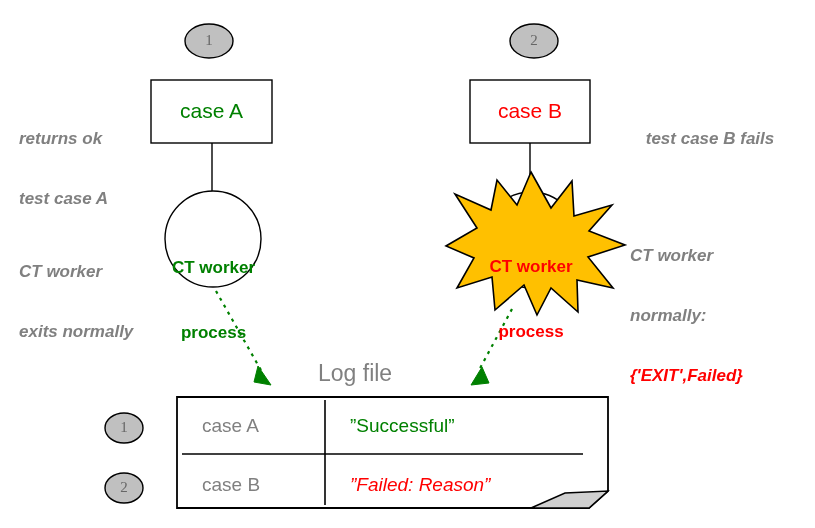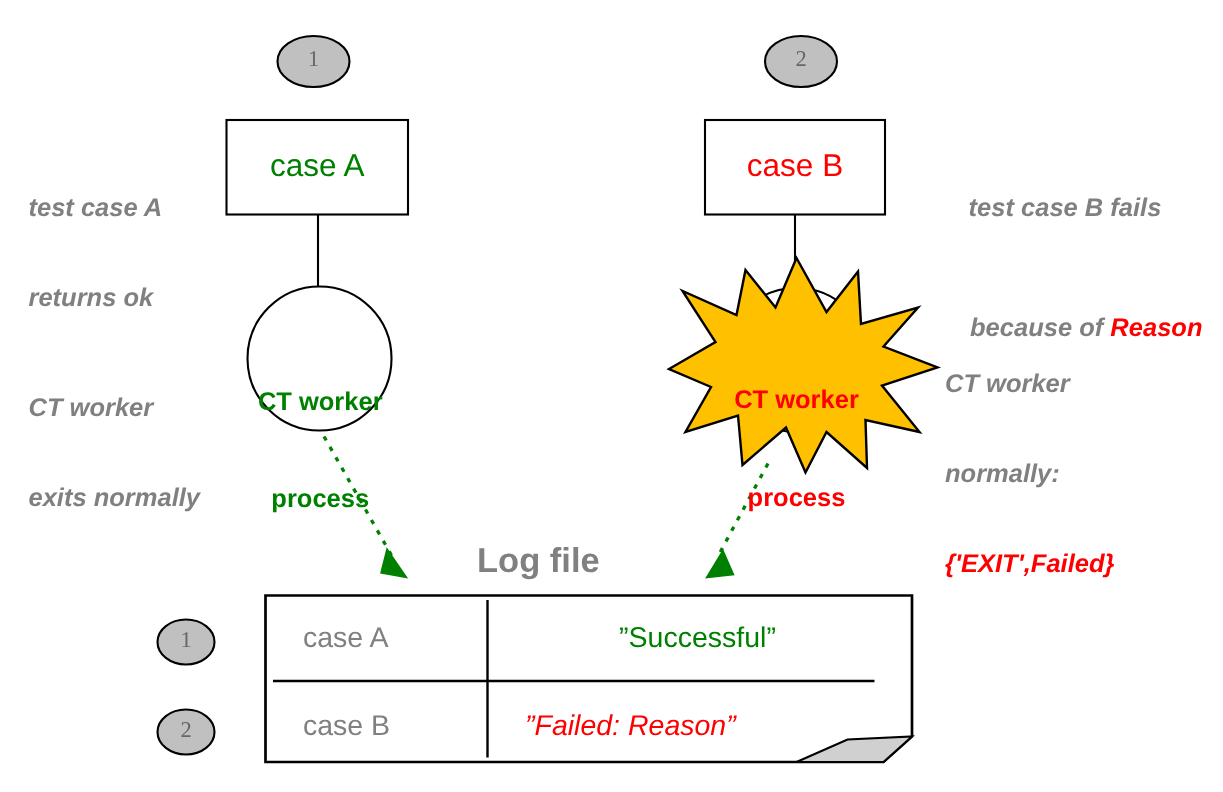--- a/index.html
+++ b/index.html
@@ -64,21 +64,20 @@
   .badge-num {
     position: absolute;
     font-size: 15px;
     color: #666666;
     text-align: center;
     font-family: "Liberation Serif", serif;
   }
   .logfile-title {
     font-size: 23px;
     color: #808080;
-    font-weight: bold;
   }
   .cell-name {
     font-size: 19px;
     color: #808080;
   }
   .cell-val {
     font-size: 19px;
   }
   .cell-val.green { color: #008000; }
   .cell-val.red   { color: #ff0000; font-style: italic; }
@@ -130,57 +129,54 @@
 
     <ellipse cx="124" cy="488" rx="19" ry="15" fill="#c0c0c0" stroke="#000000" stroke-width="1.4"></ellipse>
   </svg>
 
   <div class="badge-num" style="left:199px; top:32px; width:20px;">1</div>
   <div class="badge-num" style="left:524px; top:32px; width:20px;">2</div>
   <div class="badge-num" style="left:114px; top:419px; width:20px;">1</div>
   <div class="badge-num" style="left:114px; top:479px; width:20px;">2</div>
 
   <div class="txt note" style="left:19px; top:89px; width:125px; text-align:left;">
+    <div>returns ok</div>
     <div>test case A</div>
-    <div>returns ok</div>
   </div>
 
   <div class="txt node-label green" style="left:151px; top:99px; width:121px;">case A</div>
 
   <div class="txt note" style="left:19px; top:222px; width:142px; text-align:left;">
     <div>CT worker</div>
     <div>exits normally</div>
   </div>
 
   <div class="txt circ-label" style="left:165px; top:213px; width:97px;">
     <div>CT worker</div>
     <div>process</div>
   </div>
 
   <div class="txt node-label red" style="left:470px; top:99px; width:120px;">case B</div>
 
   <div class="txt note" style="left:610px; top:89px; width:200px; text-align:center;">
     <div>test case B fails</div>
-    <div>
-      <span>because of </span><span class="hl-red">Reason</span>
-    </div>
   </div>
 
   <div class="txt star-label" style="left:478px; top:212px; width:106px;">
     <div>CT worker</div>
     <div>process</div>
   </div>
 
   <div class="txt note" style="left:630px; top:206px; width:180px; text-align:left;">
     <div>CT worker</div>
     <div>normally:</div>
     <div class="hl-red">{'EXIT',Failed}</div>
   </div>
 
   <div class="txt logfile-title" style="left:318px; top:360px; width:140px; text-align:left;">Log file</div>
 
   <div class="txt cell-name" style="left:202px; top:415px; width:110px; text-align:left;">case A</div>
-  <div class="txt cell-val green" style="left:350px; top:415px; width:230px; text-align:center;">”Successful”</div>
+  <div class="txt cell-val green" style="left:350px; top:415px; width:230px; text-align:left;">”Successful”</div>
 
   <div class="txt cell-name" style="left:202px; top:474px; width:110px; text-align:left;">case B</div>
   <div class="txt cell-val red" style="left:350px; top:474px; width:230px; text-align:left;">”Failed: Reason”</div>
 
 </div>
 
 </body></html>

